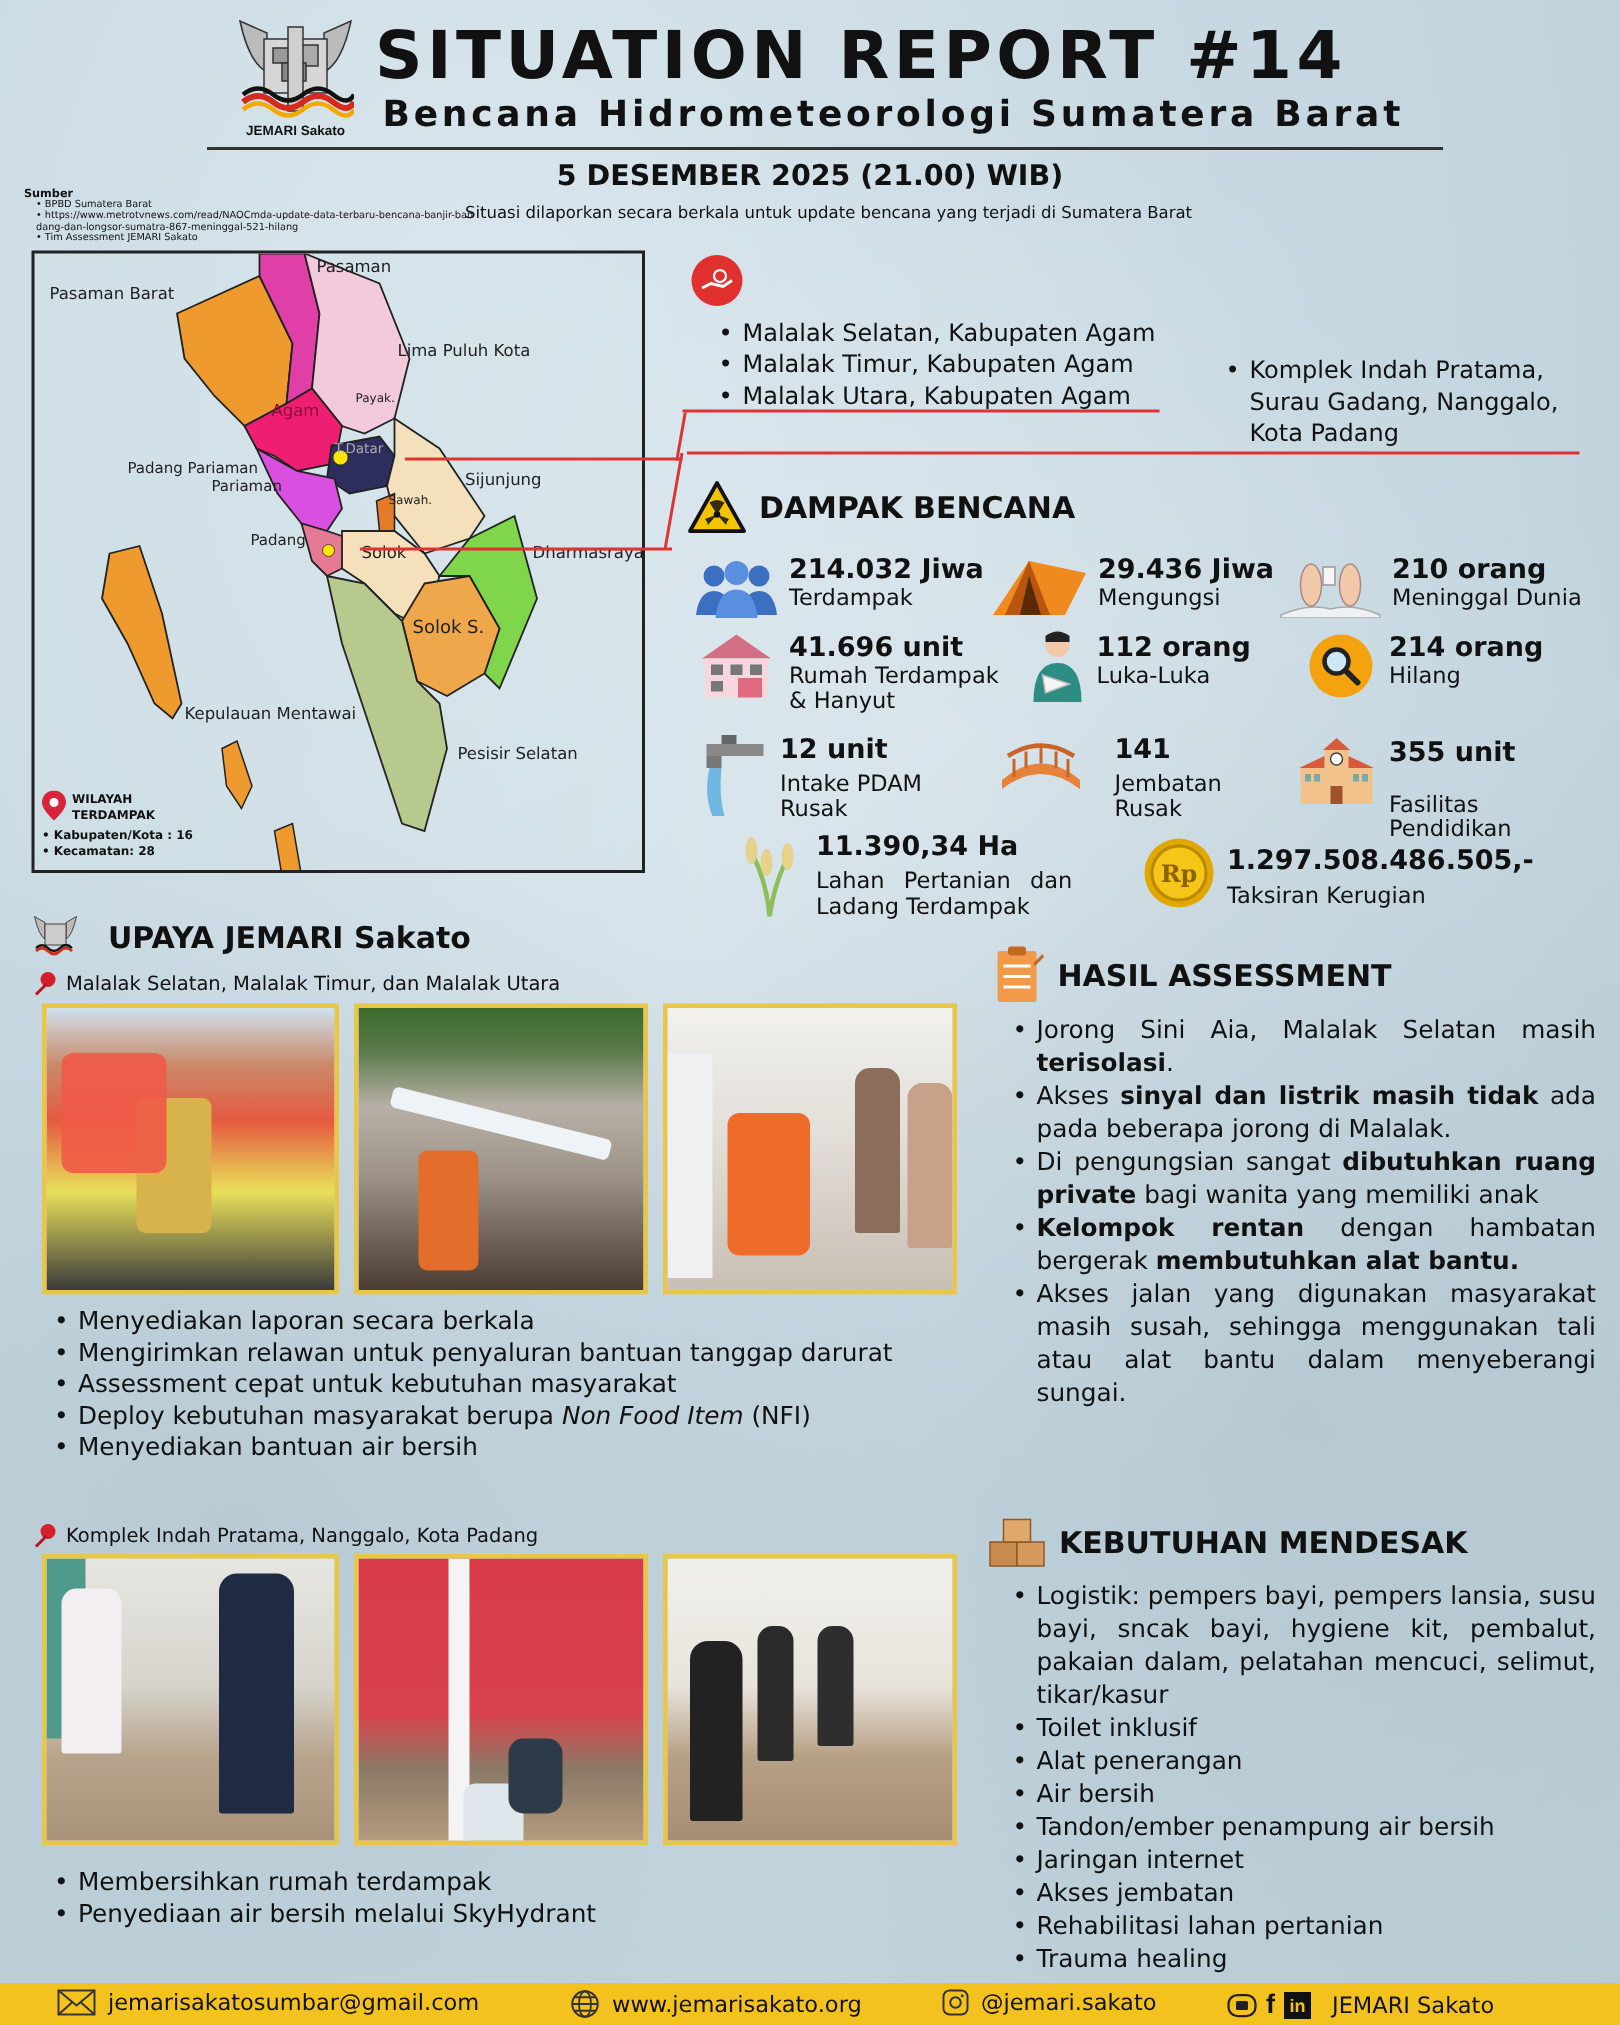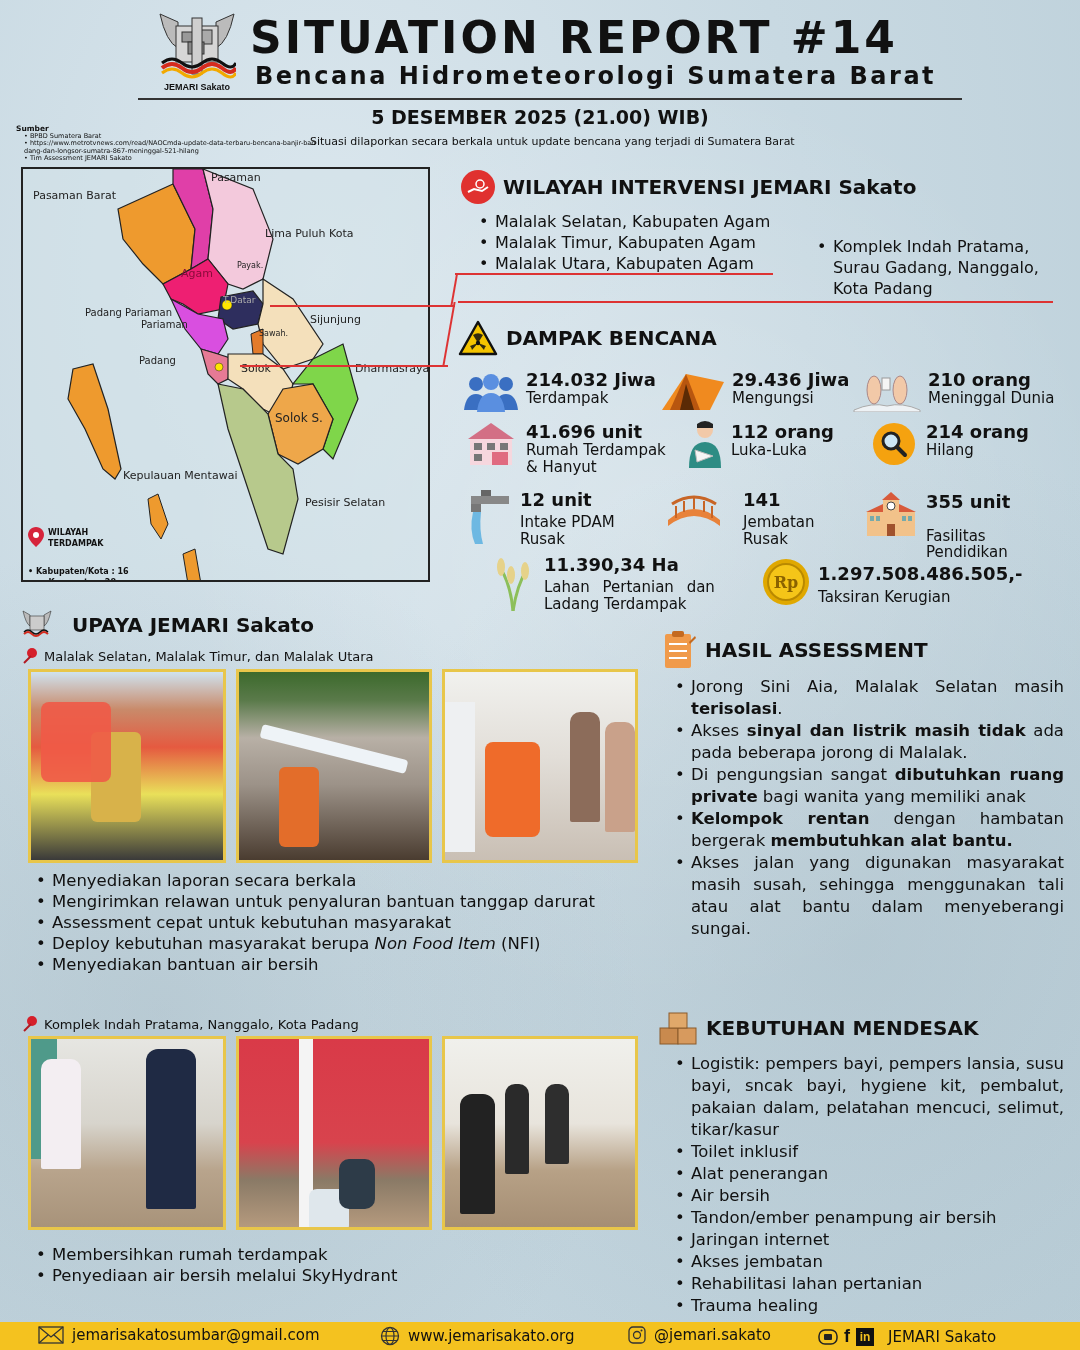--- a/index.html
+++ b/index.html
@@ -30,21 +30,21 @@
   .sources .src-title { font-weight:bold; font-size:7.5px; }
   .sources ul { list-style: none; padding-left: 8px; }
   .sources li::before { content: "• "; }
 
   
   .map-frame { left:21px; top:167px; width:409px; height:415px; border:2px solid #222; overflow:hidden; background: rgba(210,225,232,.5); }
   .map-frame svg { position:absolute; left:0; top:0; }
   .map-label { position:absolute; font: 11px "DejaVu Sans", sans-serif; color:#222; white-space:nowrap; }
   .map-legend { position:absolute; left:5px; top:358px; font: bold 8px "DejaVu Sans", sans-serif; line-height: 11px; }
   .map-legend .leg-title { padding-left: 20px; }
-  .map-legend ul { list-style:none; margin-top:17px;text-align:center;}
+  .map-legend ul { list-style:none; margin-top:2px;}
   .map-legend li::before { content:"• "; }
 
   
   .redline { position:absolute; background:#d33; height:2px; }
 
   
   .sec-head { position:absolute; font: bold 20px "DejaVu Sans", sans-serif; display:flex; align-items:center; gap:8px; white-space:nowrap; }
   .icon-circle { width:34px; height:34px; border-radius:50%; display:flex; align-items:center; justify-content:center; color:#fff; font-size:18px; }
 
   .bullet-list { position:absolute; list-style:none; font: 16px "DejaVu Sans", sans-serif; line-height: 21px; }
@@ -141,21 +141,21 @@
   <div class="map-label" style="left:188px;top:2px;">Pasaman</div>
   <div class="map-label" style="left:10px;top:20px;">Pasaman Barat</div>
   <div class="map-label" style="left:242px;top:58px;">Lima Puluh Kota</div>
   <div class="map-label" style="left:158px;top:98px;color:#8a0c3b;">Agam</div>
   <div class="map-label" style="left:202px;top:92px;font-size:8px;padding-left:12px;">Payak.</div>
   <div class="map-label" style="left:200px;top:126px;font-size:9px;color:#aaa;">T.Datar</div>
   <div class="map-label" style="left:62px;top:138px;font-size:10px;">Padang Pariaman</div>
   <div class="map-label" style="left:118px;top:150px;font-size:10px;">Pariaman</div>
   <div class="map-label" style="left:287px;top:144px;">Sijunjung</div>
   <div class="map-label" style="left:236px;top:160px;font-size:8px;">Sawah.</div>
-  <div class="map-label" style="left:116px;top:186px;font-size:10px;">Padang</div>
+  <div class="map-label" style="left:144px;top:186px;font-size:10px;">Padang</div>
   <div class="map-label" style="left:218px;top:193px;">Solok</div>
   <div class="map-label" style="left:332px;top:193px;">Dharmasraya</div>
   <div class="map-label" style="left:252px;top:242px;font-size:12px;">Solok S.</div>
   <div class="map-label" style="left:100px;top:300px;">Kepulauan Mentawai</div>
   <div class="map-label" style="left:282px;top:327px;">Pesisir Selatan</div>
 
   <div class="map-legend">
     <svg width="16" height="20" viewBox="0 0 16 20" style="position:absolute;left:0;top:0;">
       <path d="M8 0 C3 0 0 4 0 8 C0 13 8 20 8 20 C8 20 16 13 16 8 C16 4 13 0 8 0 Z" fill="#d6243b"></path>
       <circle cx="8" cy="8" r="3" fill="#fff"></circle>
@@ -176,21 +176,20 @@
 <div class="redline" style="left:448px;top:302px;width:2px;height:64px;transform:skewX(-10deg);"></div>
 <div class="redline" style="left:458px;top:301px;width:595px;"></div>
 
 <div class="sec-head" style="left:461px;top:170px;">
   <div class="icon-circle" style="background:#e0312f;">
     <svg width="22" height="18" viewBox="0 0 22 18">
         <circle cx="13" cy="6" r="4" fill="none" stroke="#fff" stroke-width="1.5"></circle>
         <path d="M1 14 L7 11 L15 13 L21 9" stroke="#fff" stroke-width="2" fill="none"></path>
       </svg>
   </div>
-  <span>WILAYAH INTERVENSI JEMARI Sakato</span>
 </div>
 <ul class="bullet-list" style="left:473px;top:211px;">
   <li>Malalak Selatan, Kabupaten Agam</li>
   <li>Malalak Timur, Kabupaten Agam</li>
   <li>Malalak Utara, Kabupaten Agam</li>
 </ul>
 <ul class="bullet-list" style="left:811px;top:236px;width:250px;">
   <li>Komplek Indah Pratama, Surau Gadang, Nanggalo, Kota Padang</li>
 </ul>
 

